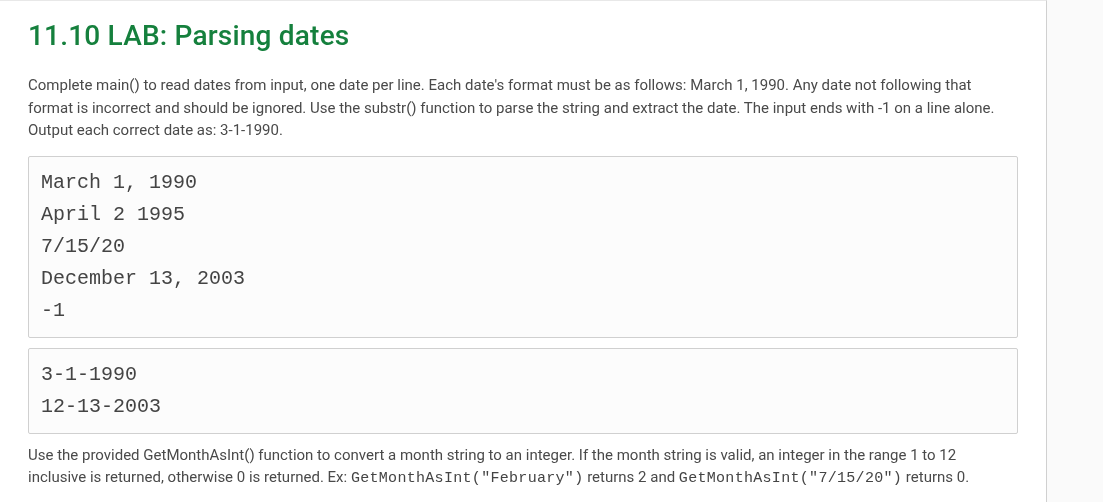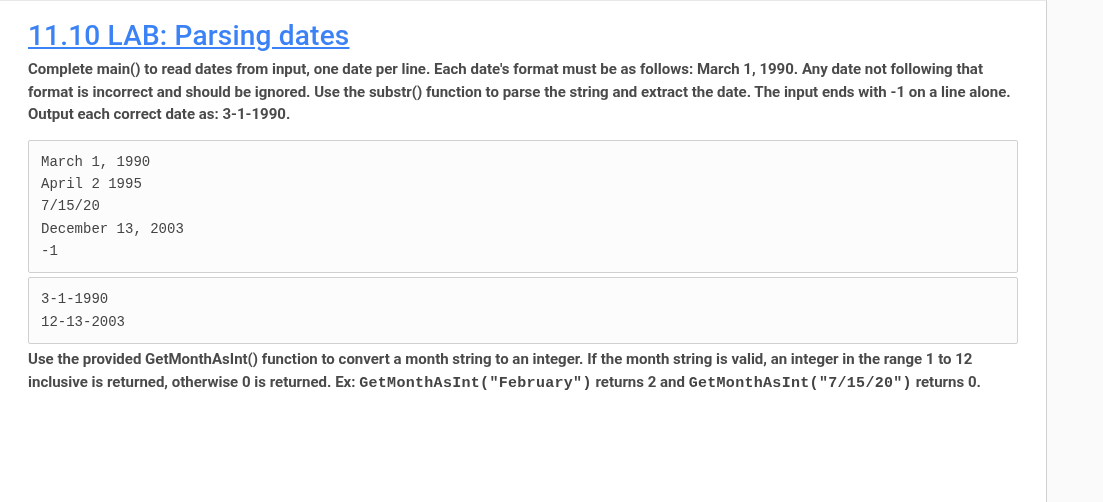--- a/index.html
+++ b/index.html
@@ -26,43 +26,42 @@
       padding: 12px 28px 20px 28px;
       max-width: 1047px;
     }
     .right-gutter {
       width: 56px;
       background: #fafafa;
     }
     h1.title {
       font-size: 28px;
       font-weight: 500;
-      color: #3b82f6;
-      margin-bottom: 6px;
+      color: #15803d;
+      margin-bottom: 22px;
       margin-top: 6px;
       letter-spacing: 0.2px;
-      text-decoration: underline;
     }
     .paragraph {
       font-size: 15px;
       line-height: 1.5;
       color: #4a4a4a;
       margin-bottom: 14px;
-      font-weight: 700;
+      font-weight: 400;
     }
     .code-block {
       border: 1px solid #d0d0d0;
       background: #fcfcfc;
       padding: 10px 12px;
       font-family: "Courier New", Courier, monospace;
-      font-size: 14px;
+      font-size: 20px;
       line-height: 1.6;
       color: #444444;
       white-space: pre;
-      margin-bottom: 4px;
+      margin-bottom: 10px;
       border-radius: 2px;
     }
     .inline-code {
       font-family: "Courier New", Courier, monospace;
       font-size: 15px;
       color: #444444;
       letter-spacing: 0.3px;
     }
   </style>
 </head>

